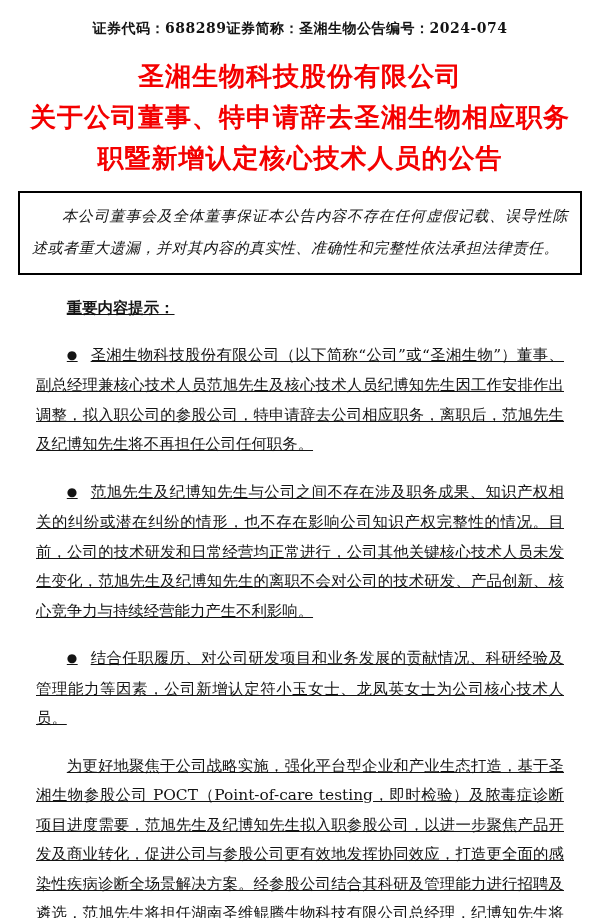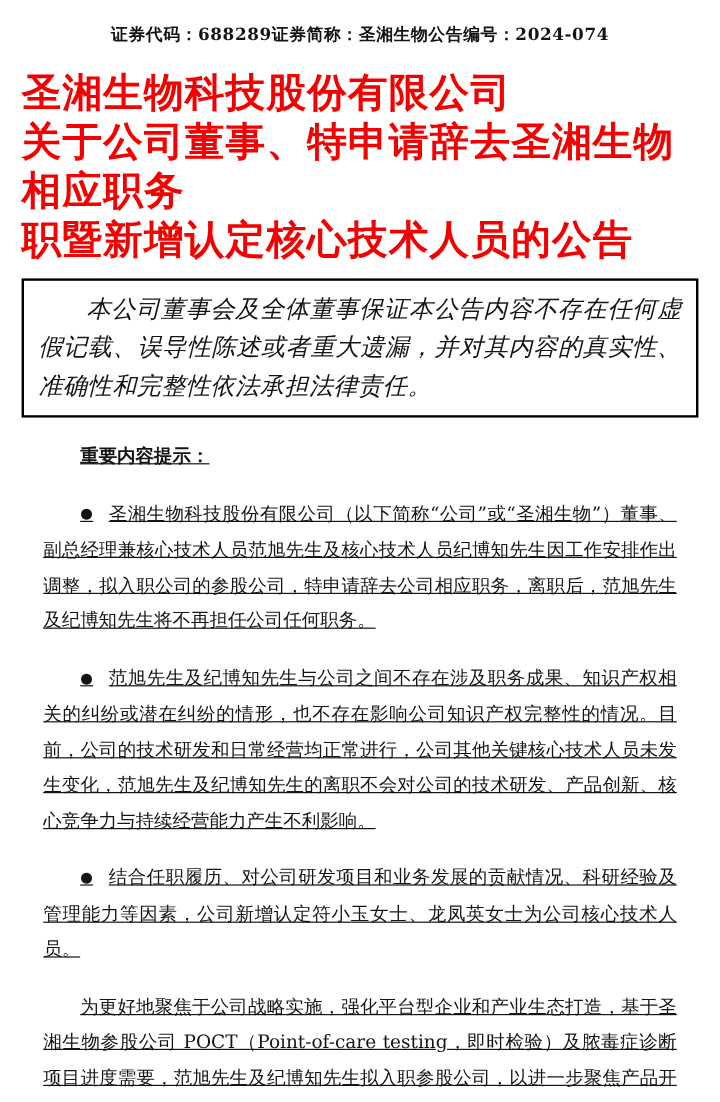--- a/index.html
+++ b/index.html
@@ -20,38 +20,38 @@
     align-items: baseline;
     font-size: 14px;
     font-weight: bold;
     letter-spacing: 0.5px;
     padding: 0 2px;
   }
 
   
   .title {
     margin: 18px 0 0 0;
-    text-align: left;
+    text-align: center;
     font-family: "Liberation Sans", "DejaVu Sans", sans-serif;
     font-weight: 700;
-    font-size: 33px;
+    font-size: 26px;
     line-height: 41px;
     letter-spacing: 1px;
   }
   .title .tline { display: block; }
 
   
   .disclaimer {
     margin-top: 12px;
     border: 2px solid #000;
     padding: 7px 12px 9px 12px;
   }
   .disclaimer p {
     margin: 0;
-    font-size: 20px;
+    font-size: 15px;
     line-height: 32px;
     text-indent: 2em;
     text-align: justify;
     font-style: italic;
     letter-spacing: 0.5px;
   }
 
   
   .content {
     margin-top: 12px;

